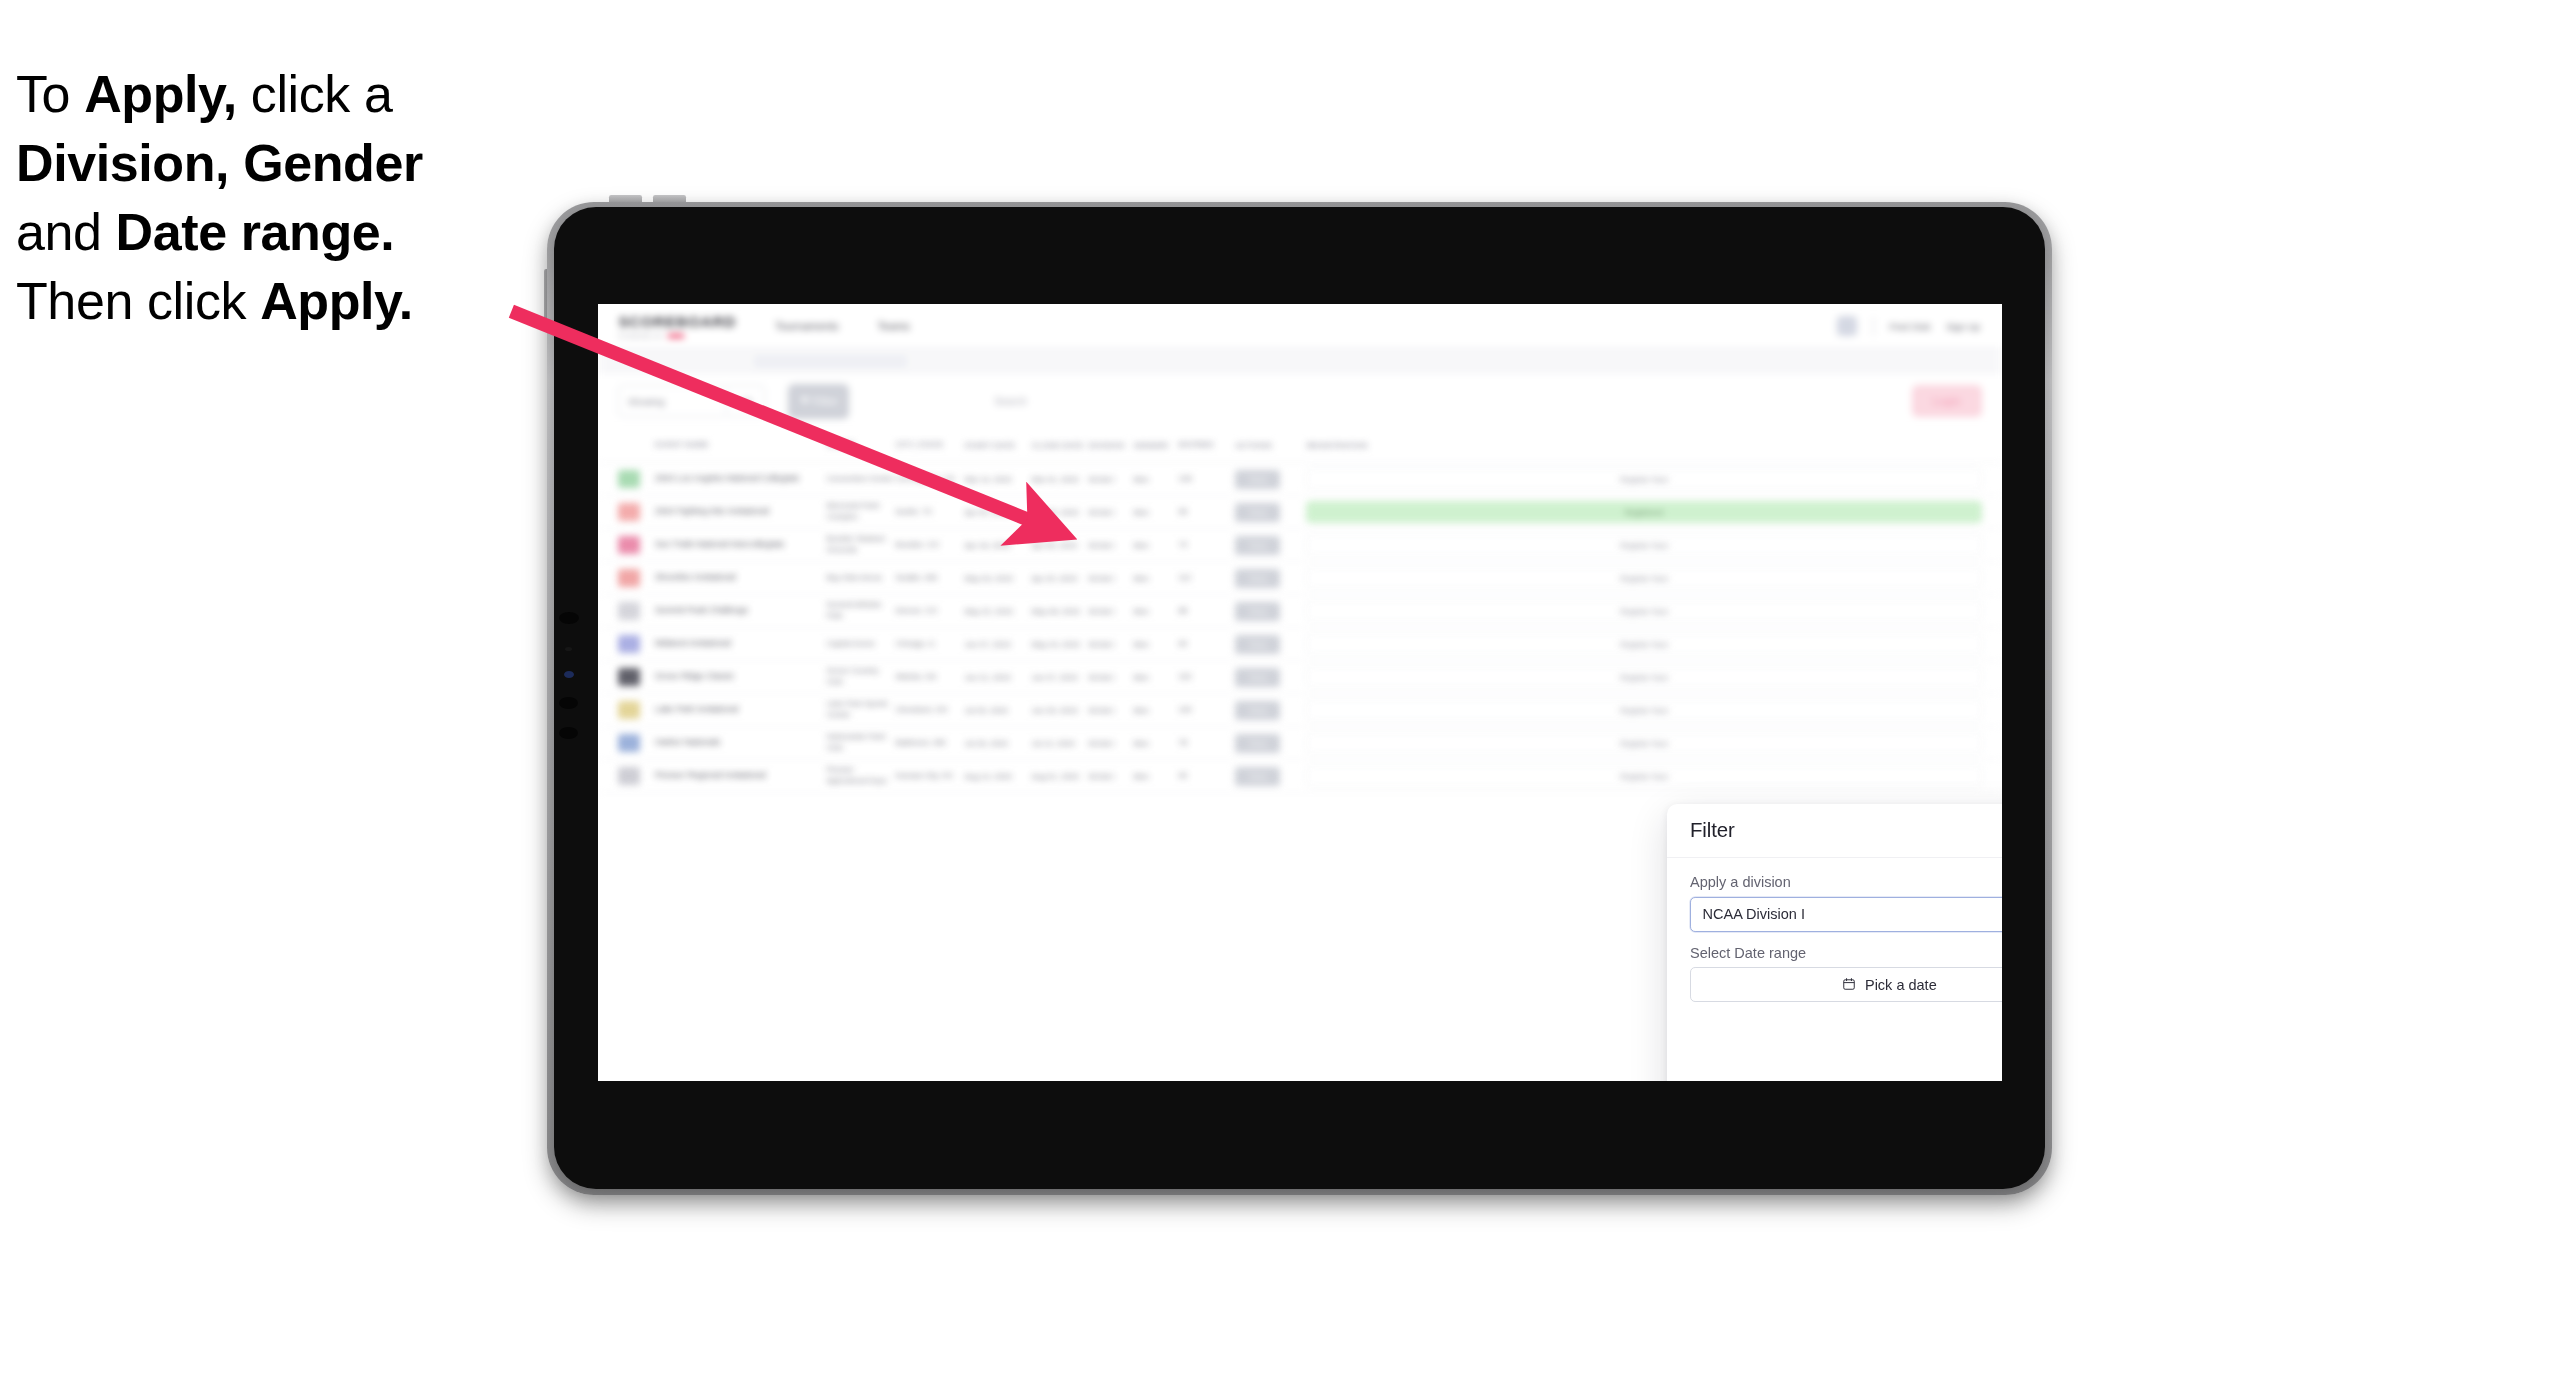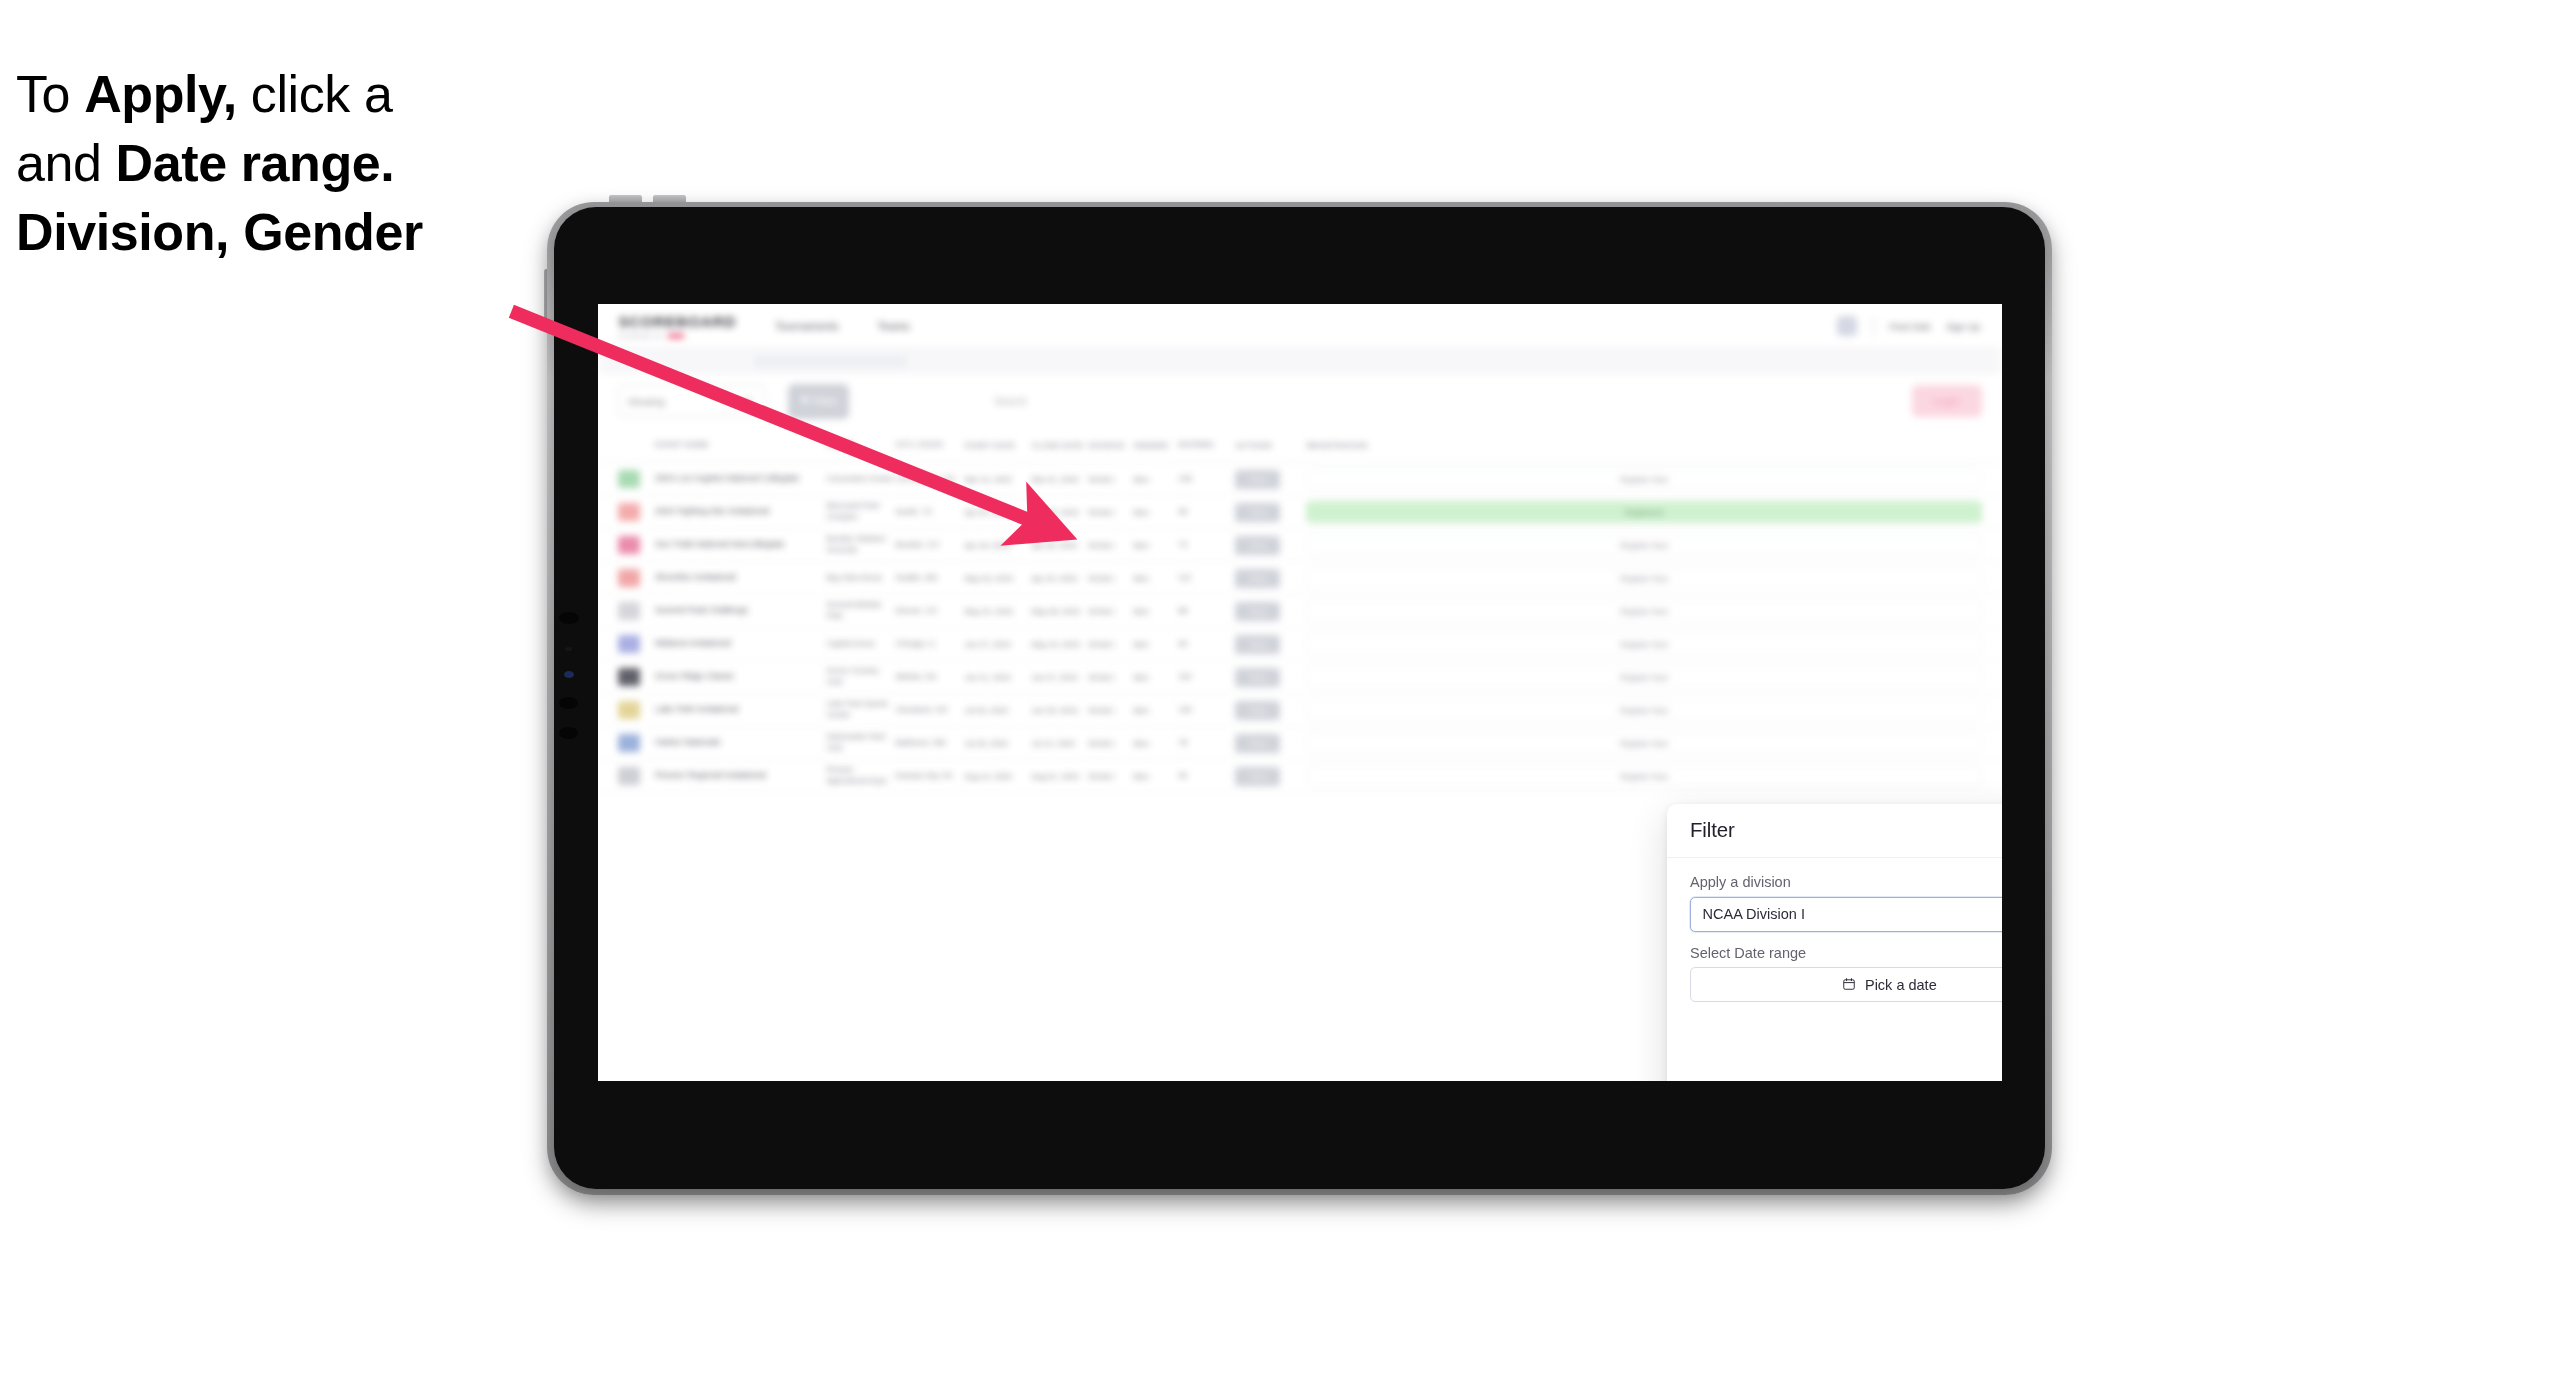--- a/index.html
+++ b/index.html
@@ -321,22 +321,23 @@
   }
   .fdate .ph { font-size: 14.5px; color: #2c2c38; }
 </style>
 </head>
 <body>
 
 <div id="stage">
 
   <div id="instructions">
     <span class="ln"><span>To </span><b>Apply,</b><span> click a</span></span>
+    <span class="ln"><b>Division, Gender</b></span>
     <span class="ln"><span>and </span><b>Date range.</b></span>
-    <span class="ln"><b>Division, Gender</b></span>
+    <span class="ln"><span>Then click </span><b>Apply.</b></span>
   </div>
 
   <div id="tablet-rim"></div>
   <div class="vol-btn" id="vol-1"></div>
   <div class="vol-btn" id="vol-2"></div>
   <div id="power-btn"></div>
   <div id="tablet"></div>
   <div class="edge-dot" id="dot-1"></div>
   <div class="edge-dot" id="dot-2"></div>
   <div class="edge-dot" id="dot-3"></div>

